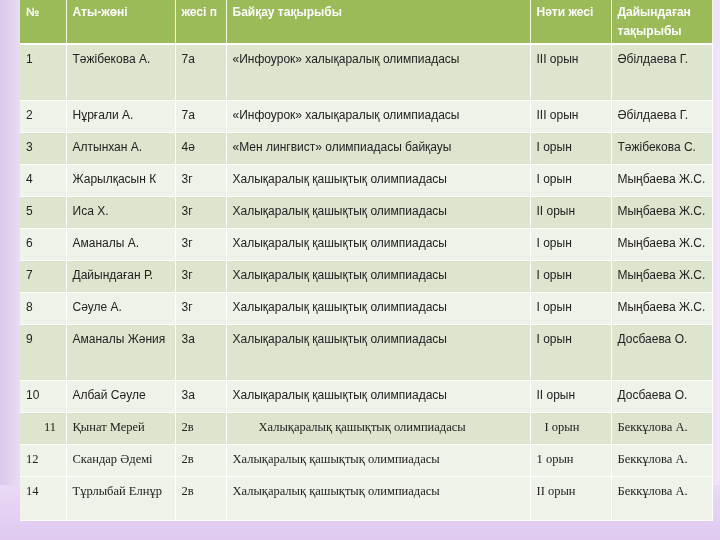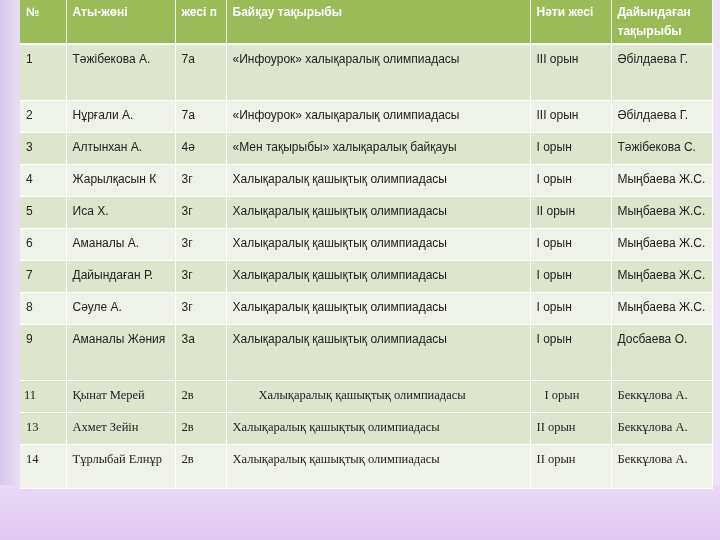--- a/index.html
+++ b/index.html
@@ -27,21 +27,21 @@
   }
   td {
     font-size:12px; color:#222; vertical-align:top;
     padding:5px 6px 2px 6px; line-height:18px;
     border-right:1px solid #ffffff; border-bottom:1px solid #ffffff;
   }
   tr.odd td { background:#dde5cf; }
   tr.even td { background:#eef2e8; }
   tr.serif td { font-family:"Liberation Serif", serif; font-size:12.5px; }
   .ctr3 { padding-left:32px; }
-  .ctr0 { padding-left:4px; }
+  .ctr0 { padding-left:24px; }
   .ctr4 { padding-left:14px; }
   tr.h2 td { height:48px; }
   tr.h1 td { height:24px; }
   tr.hm td { height:36px; }
 </style>
 </head>
 <body>
 
 <div class="bg-bottom"></div>
 
@@ -78,21 +78,21 @@
       <td>Нұрғали А.</td>
       <td>7а</td>
       <td>«Инфоурок» халықаралық олимпиадасы</td>
       <td>III орын</td>
       <td>Әбілдаева Г.</td>
     </tr>
     <tr class="odd h1">
       <td>3</td>
       <td>Алтынхан А.</td>
       <td>4ә</td>
-      <td>«Мен тақырыбы» халықаралық байқауы</td>
+      <td>«Мен лингвист» олимпиадасы байқауы</td>
       <td>I орын</td>
       <td>Тәжібекова С.</td>
     </tr>
     <tr class="even h1">
       <td>4</td>
       <td>Жарылқасын К</td>
       <td>3г</td>
       <td>Халықаралық қашықтық олимпиадасы</td>
       <td>I орын</td>
       <td>Мыңбаева Ж.С.</td>
@@ -130,34 +130,42 @@
       <td>Мыңбаева Ж.С.</td>
     </tr>
     <tr class="odd h2">
       <td>9</td>
       <td>Аманалы Жәния</td>
       <td>3а</td>
       <td>Халықаралық қашықтық олимпиадасы</td>
       <td>I орын</td>
       <td>Досбаева О.</td>
     </tr>
+    <tr class="even h1">
+      <td>10</td>
+      <td>Албай Сәуле</td>
+      <td>3а</td>
+      <td>Халықаралық қашықтық олимпиадасы</td>
+      <td>II орын</td>
+      <td>Досбаева О.</td>
+    </tr>
     <tr class="odd h1 serif">
       <td class="ctr0">11</td>
       <td>Қынат Мерей</td>
       <td>2в</td>
       <td class="ctr3">Халықаралық қашықтық олимпиадасы</td>
       <td class="ctr4">I орын</td>
       <td>Беккұлова А.</td>
     </tr>
-    <tr class="odd h1 serif">
-      <td>13</td>
-      <td>Ахмет Зейін</td>
+    <tr class="even h1 serif">
+      <td>12</td>
+      <td>Скандар Әдемі</td>
       <td>2в</td>
       <td>Халықаралық қашықтық олимпиадасы</td>
-      <td>II орын</td>
+      <td>1 орын</td>
       <td>Беккұлова А.</td>
     </tr>
     <tr class="even hm serif">
       <td>14</td>
       <td>Тұрлыбай Елнұр</td>
       <td>2в</td>
       <td>Халықаралық қашықтық олимпиадасы</td>
       <td>II орын</td>
       <td>Беккұлова А.</td>
     </tr>

